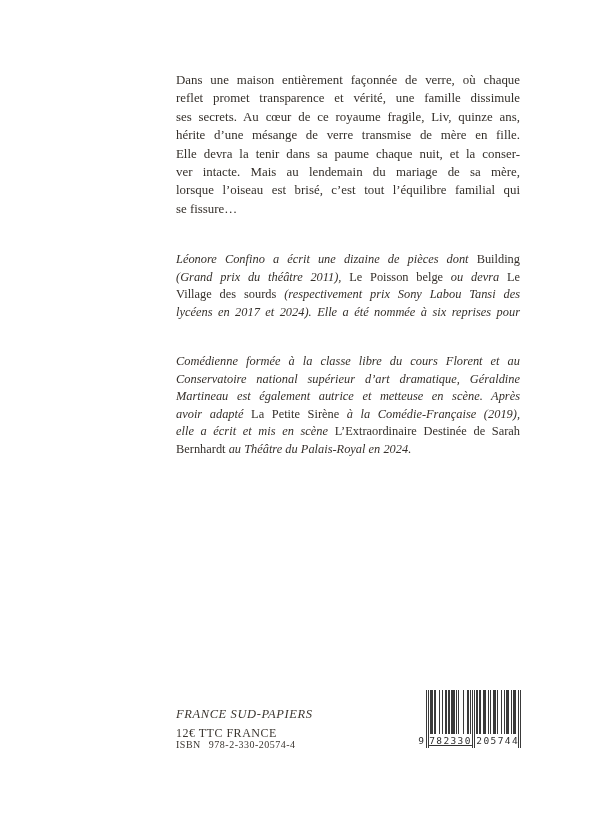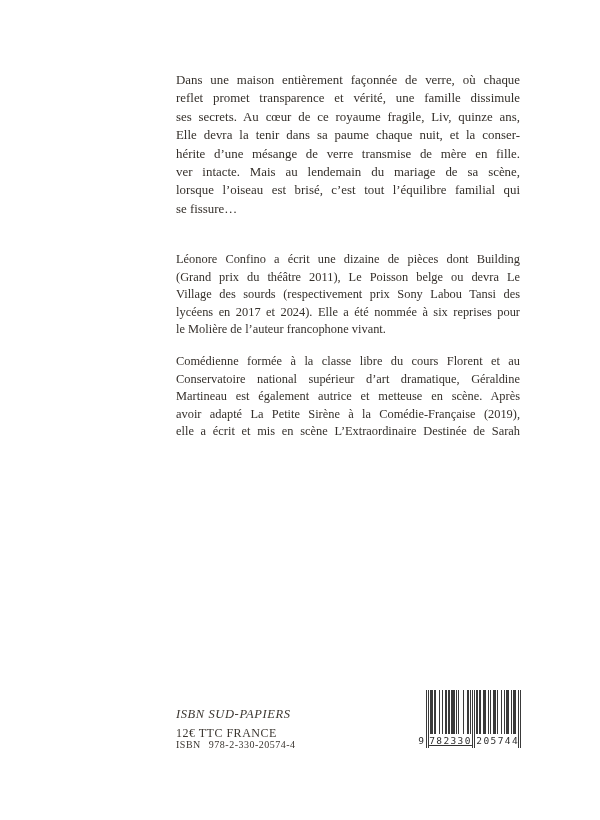--- a/index.html
+++ b/index.html
@@ -21,21 +21,21 @@
   .synopsis  { top: 71px;  font-size: 12.9px; line-height: 18.4px; }
   .bio-1     { top: 251px; font-size: 12.4px; line-height: 17.6px; }
   .bio-2     { top: 353px; font-size: 12.4px; line-height: 17.6px; }
   .tline {
     text-align: justify;
     text-align-last: justify;
     -moz-text-align-last: justify;
     white-space: normal;
   }
   .tline.last { text-align-last: left; -moz-text-align-last: left; }
-  .it { }
+  .it { font-style: italic; }
   .rm { font-style: normal; }
 
   .pub-line { position: absolute; left: 176px; }
   .imprint {
     top: 707px;
     font-style: italic;
     font-size: 12.5px;
     letter-spacing: 0.6px;
     color: #3a352f;
   }
@@ -76,44 +76,44 @@
 </style>
 </head>
 <body>
 
 <div class="cover" style="background: rgb(255, 255, 255); color: rgb(53, 48, 43);">
 
   <section class="para synopsis">
       <div class="tline"><span class="rm">Dans une maison entièrement façonnée de verre, où chaque</span></div>
       <div class="tline"><span class="rm">reflet promet transparence et vérité, une famille dissimule</span></div>
       <div class="tline"><span class="rm">ses secrets. Au cœur de ce royaume fragile, Liv, quinze ans,</span></div>
+      <div class="tline"><span class="rm">hérite d’une mésange de verre transmise de mère en fille.</span></div>
       <div class="tline"><span class="rm">Elle devra la tenir dans sa paume chaque nuit, et la conser-</span></div>
-      <div class="tline"><span class="rm">hérite d’une mésange de verre transmise de mère en fille.</span></div>
-      <div class="tline"><span class="rm">ver intacte. Mais au lendemain du mariage de sa scène,</span></div>
+      <div class="tline"><span class="rm">ver intacte. Mais au lendemain du mariage de sa mère,</span></div>
       <div class="tline"><span class="rm">lorsque l’oiseau est brisé, c’est tout l’équilibre familial qui</span></div>
       <div class="tline last"><span class="rm">se fissure…</span></div>
     </section>
 
   <section class="para bio-1">
       <div class="tline"><span class="it">Léonore Confino a écrit une dizaine de pièces dont </span><span class="rm">Building</span></div>
       <div class="tline"><span class="it">(Grand prix du théâtre 2011), </span><span class="rm">Le Poisson belge </span><span class="it">ou devra </span><span class="rm">Le</span></div>
       <div class="tline"><span class="rm">Village des sourds </span><span class="it">(respectivement prix Sony Labou Tansi des</span></div>
       <div class="tline"><span class="it">lycéens en 2017 et 2024). Elle a été nommée à six reprises pour</span></div>
-      <div class="tline last"><span class="it">le Molière de l’auteur francophone vivant.</span></div>
     </section>
 
   <section class="para bio-2">
       <div class="tline"><span class="it">Comédienne formée à la classe libre du cours Florent et au</span></div>
       <div class="tline"><span class="it">Conservatoire national supérieur d’art dramatique, Géraldine</span></div>
       <div class="tline"><span class="it">Martineau est également autrice et metteuse en scène. Après</span></div>
       <div class="tline"><span class="it">avoir adapté </span><span class="rm">La Petite Sirène </span><span class="it">à la Comédie-Française (2019),</span></div>
       <div class="tline"><span class="it">elle a écrit et mis en scène </span><span class="rm">L’Extraordinaire Destinée de Sarah</span></div>
+      <div class="tline last"><span class="rm">Bernhardt </span><span class="it">au Théâtre du Palais-Royal en 2024.</span></div>
     </section>
 
-  <div class="pub-line imprint">ISBN SUD-PAPIERS</div>
+  <div class="pub-line imprint">FRANCE SUD-PAPIERS</div>
 
   <div class="pub-line price">12€ TTC FRANCE</div>
 
   <div class="pub-line isbn">
     <span class="isbn-label">ISBN</span><span>978-2-330-20574-4</span>
   </div>
 
   <div class="barcode">
     <svg width="95" height="58" viewBox="0 0 95 58" xmlns="http://www.w3.org/2000/svg">
         <rect x="0" y="0" width="1" height="58" fill="#3a3a3a"></rect>

